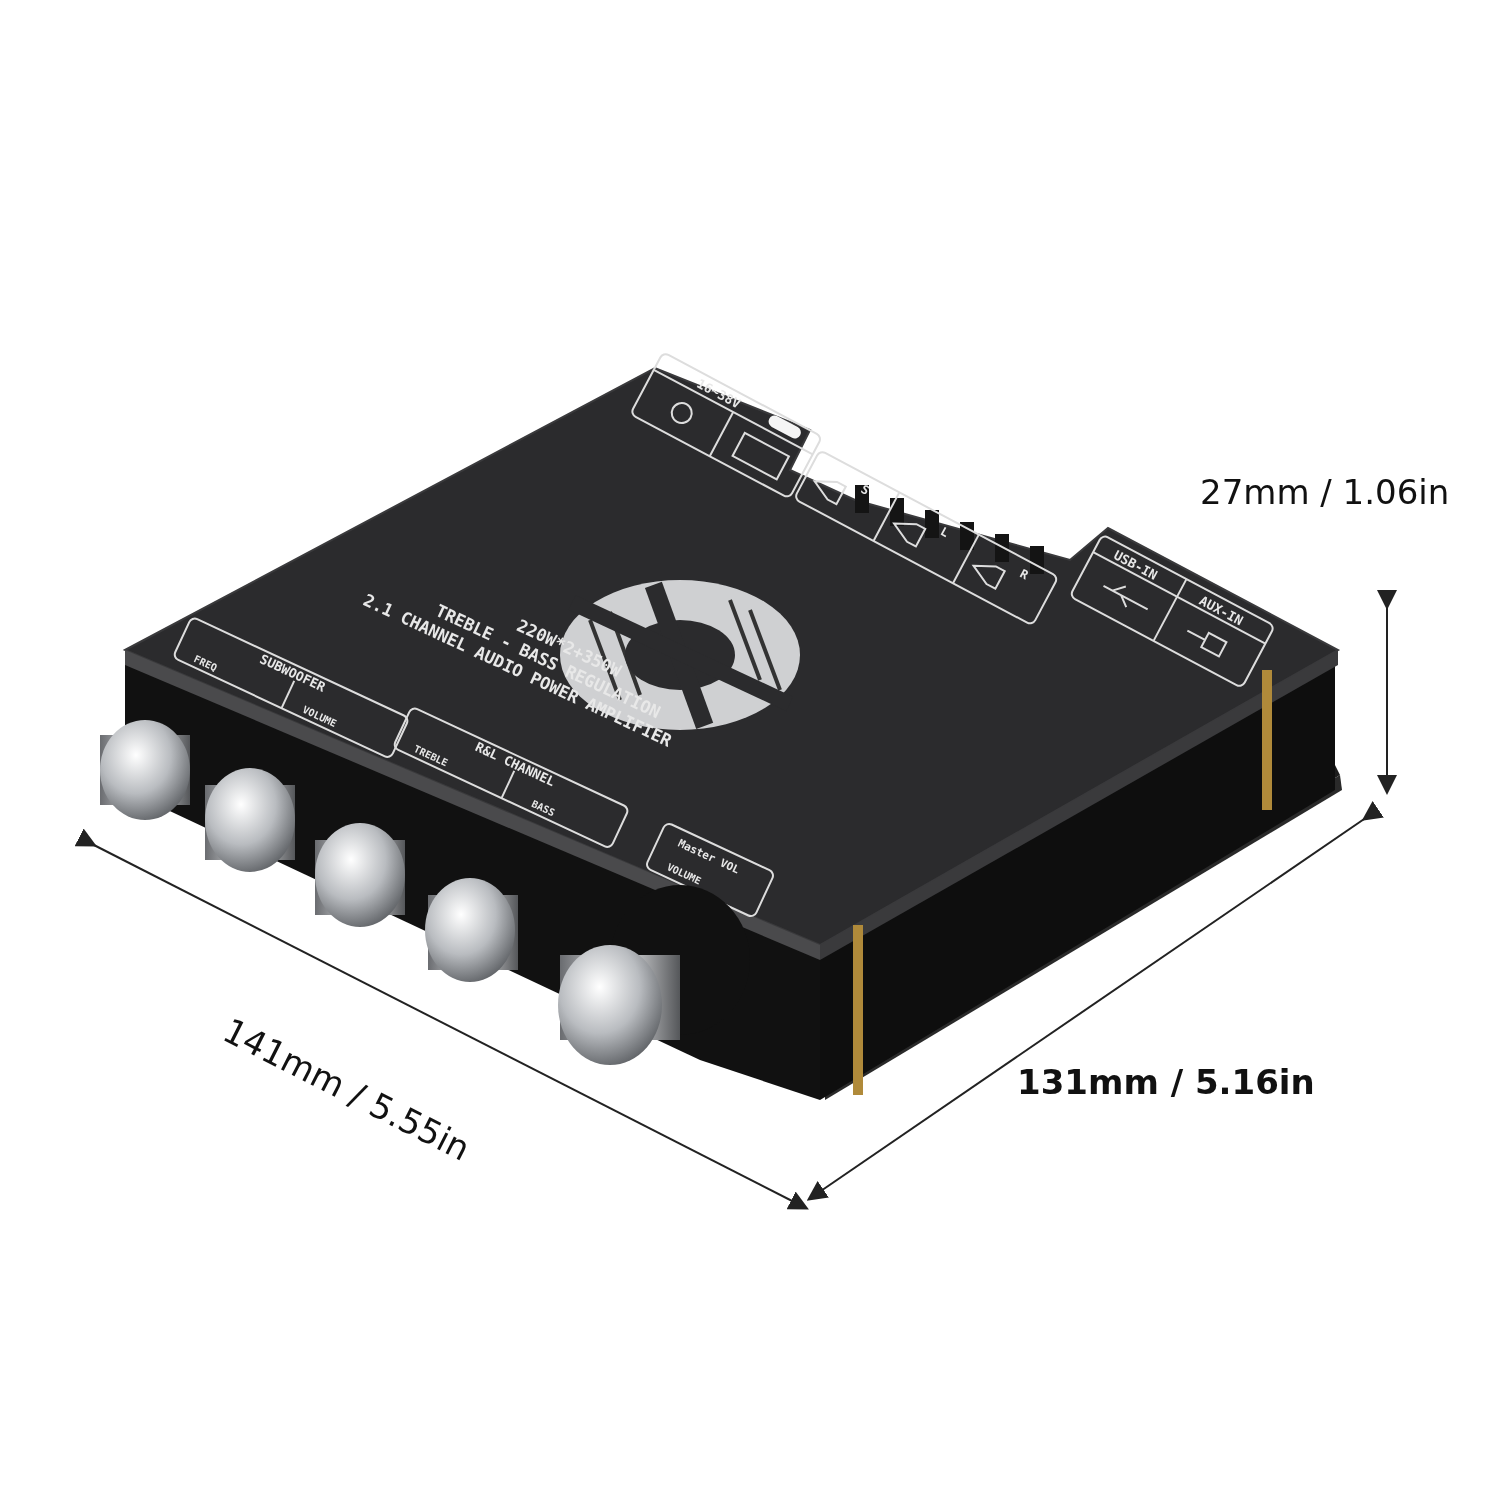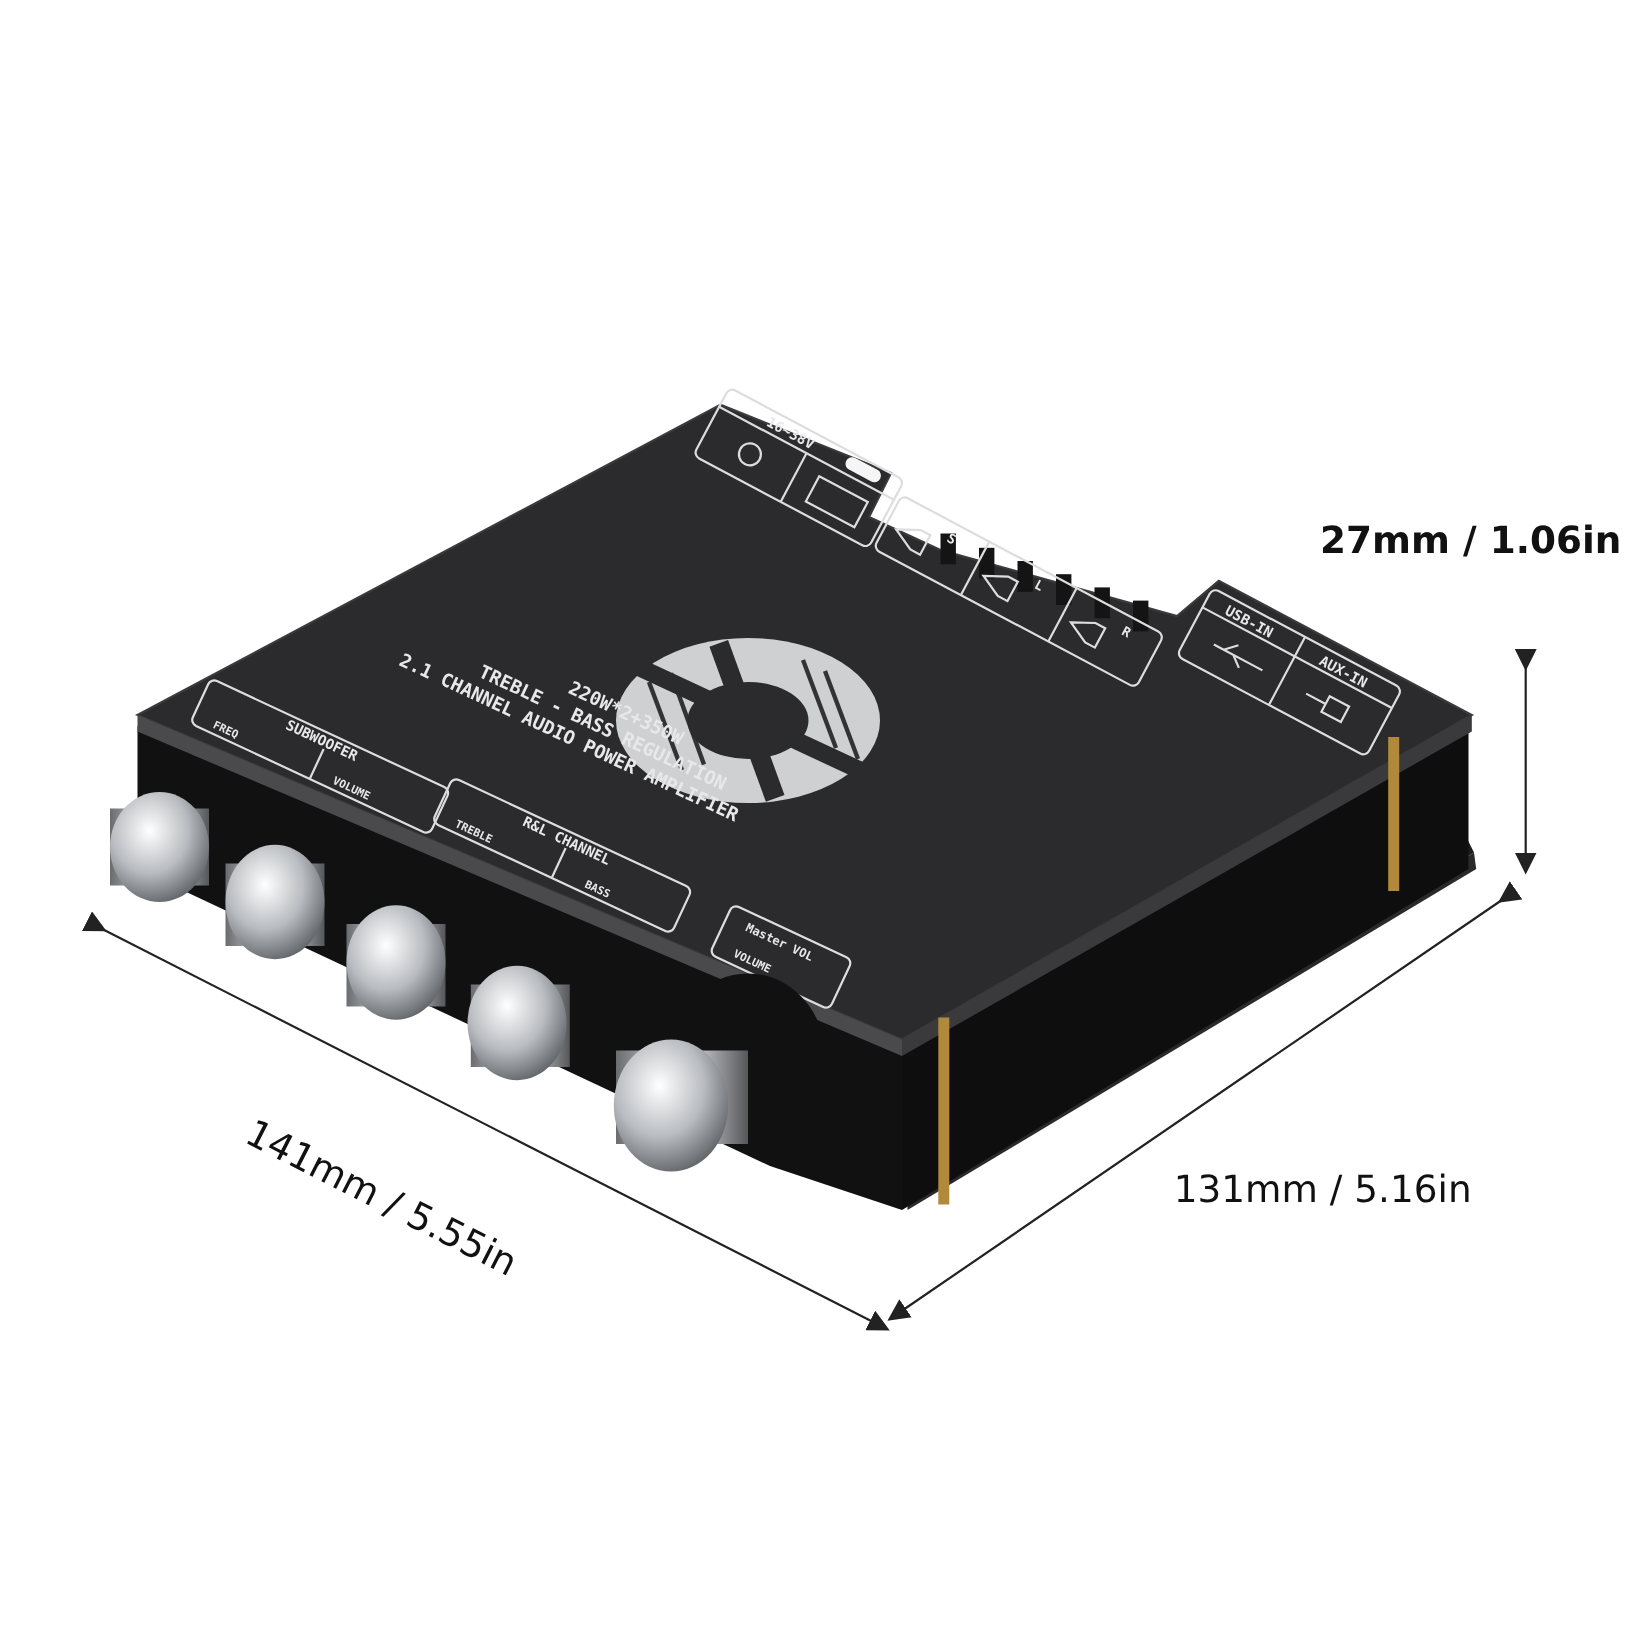--- a/index.html
+++ b/index.html
@@ -146,15 +146,15 @@
     <ellipse cx="680" cy="960" rx="70" ry="75" fill="#111"></ellipse>
     <rect x="560" y="955" width="120" height="85" fill="url(#knobside)"></rect>
     <ellipse cx="610" cy="1005" rx="52" ry="60" fill="url(#knob)"></ellipse>
   </g>
 
   <line x1="1387" y1="600" x2="1387" y2="785" stroke="#222" stroke-width="2" marker-start="url(#arr)" marker-end="url(#arr)"></line>
   <line x1="1370" y1="815" x2="815" y2="1195" stroke="#222" stroke-width="2" marker-start="url(#arr)" marker-end="url(#arr)"></line>
   <line x1="88" y1="842" x2="800" y2="1205" stroke="#222" stroke-width="2" marker-start="url(#arr)" marker-end="url(#arr)"></line>
 </svg>
 
-<div class="dim" style="left:1200px;top:472px;font-weight:bold;">27mm / 1.06in</div>
-<div class="dim" style="left:1067px;top:1062px;">131mm / 5.16in</div>
+<div class="dim" style="left:1200px;top:472px;">27mm / 1.06in</div>
+<div class="dim" style="left:1017px;top:1062px;font-weight:bold;">131mm / 5.16in</div>
 <div class="dim" style="left:235px;top:1010px;transform:rotate(27deg);transform-origin:left top;">141mm / 5.55in</div>
 
 </body></html>

